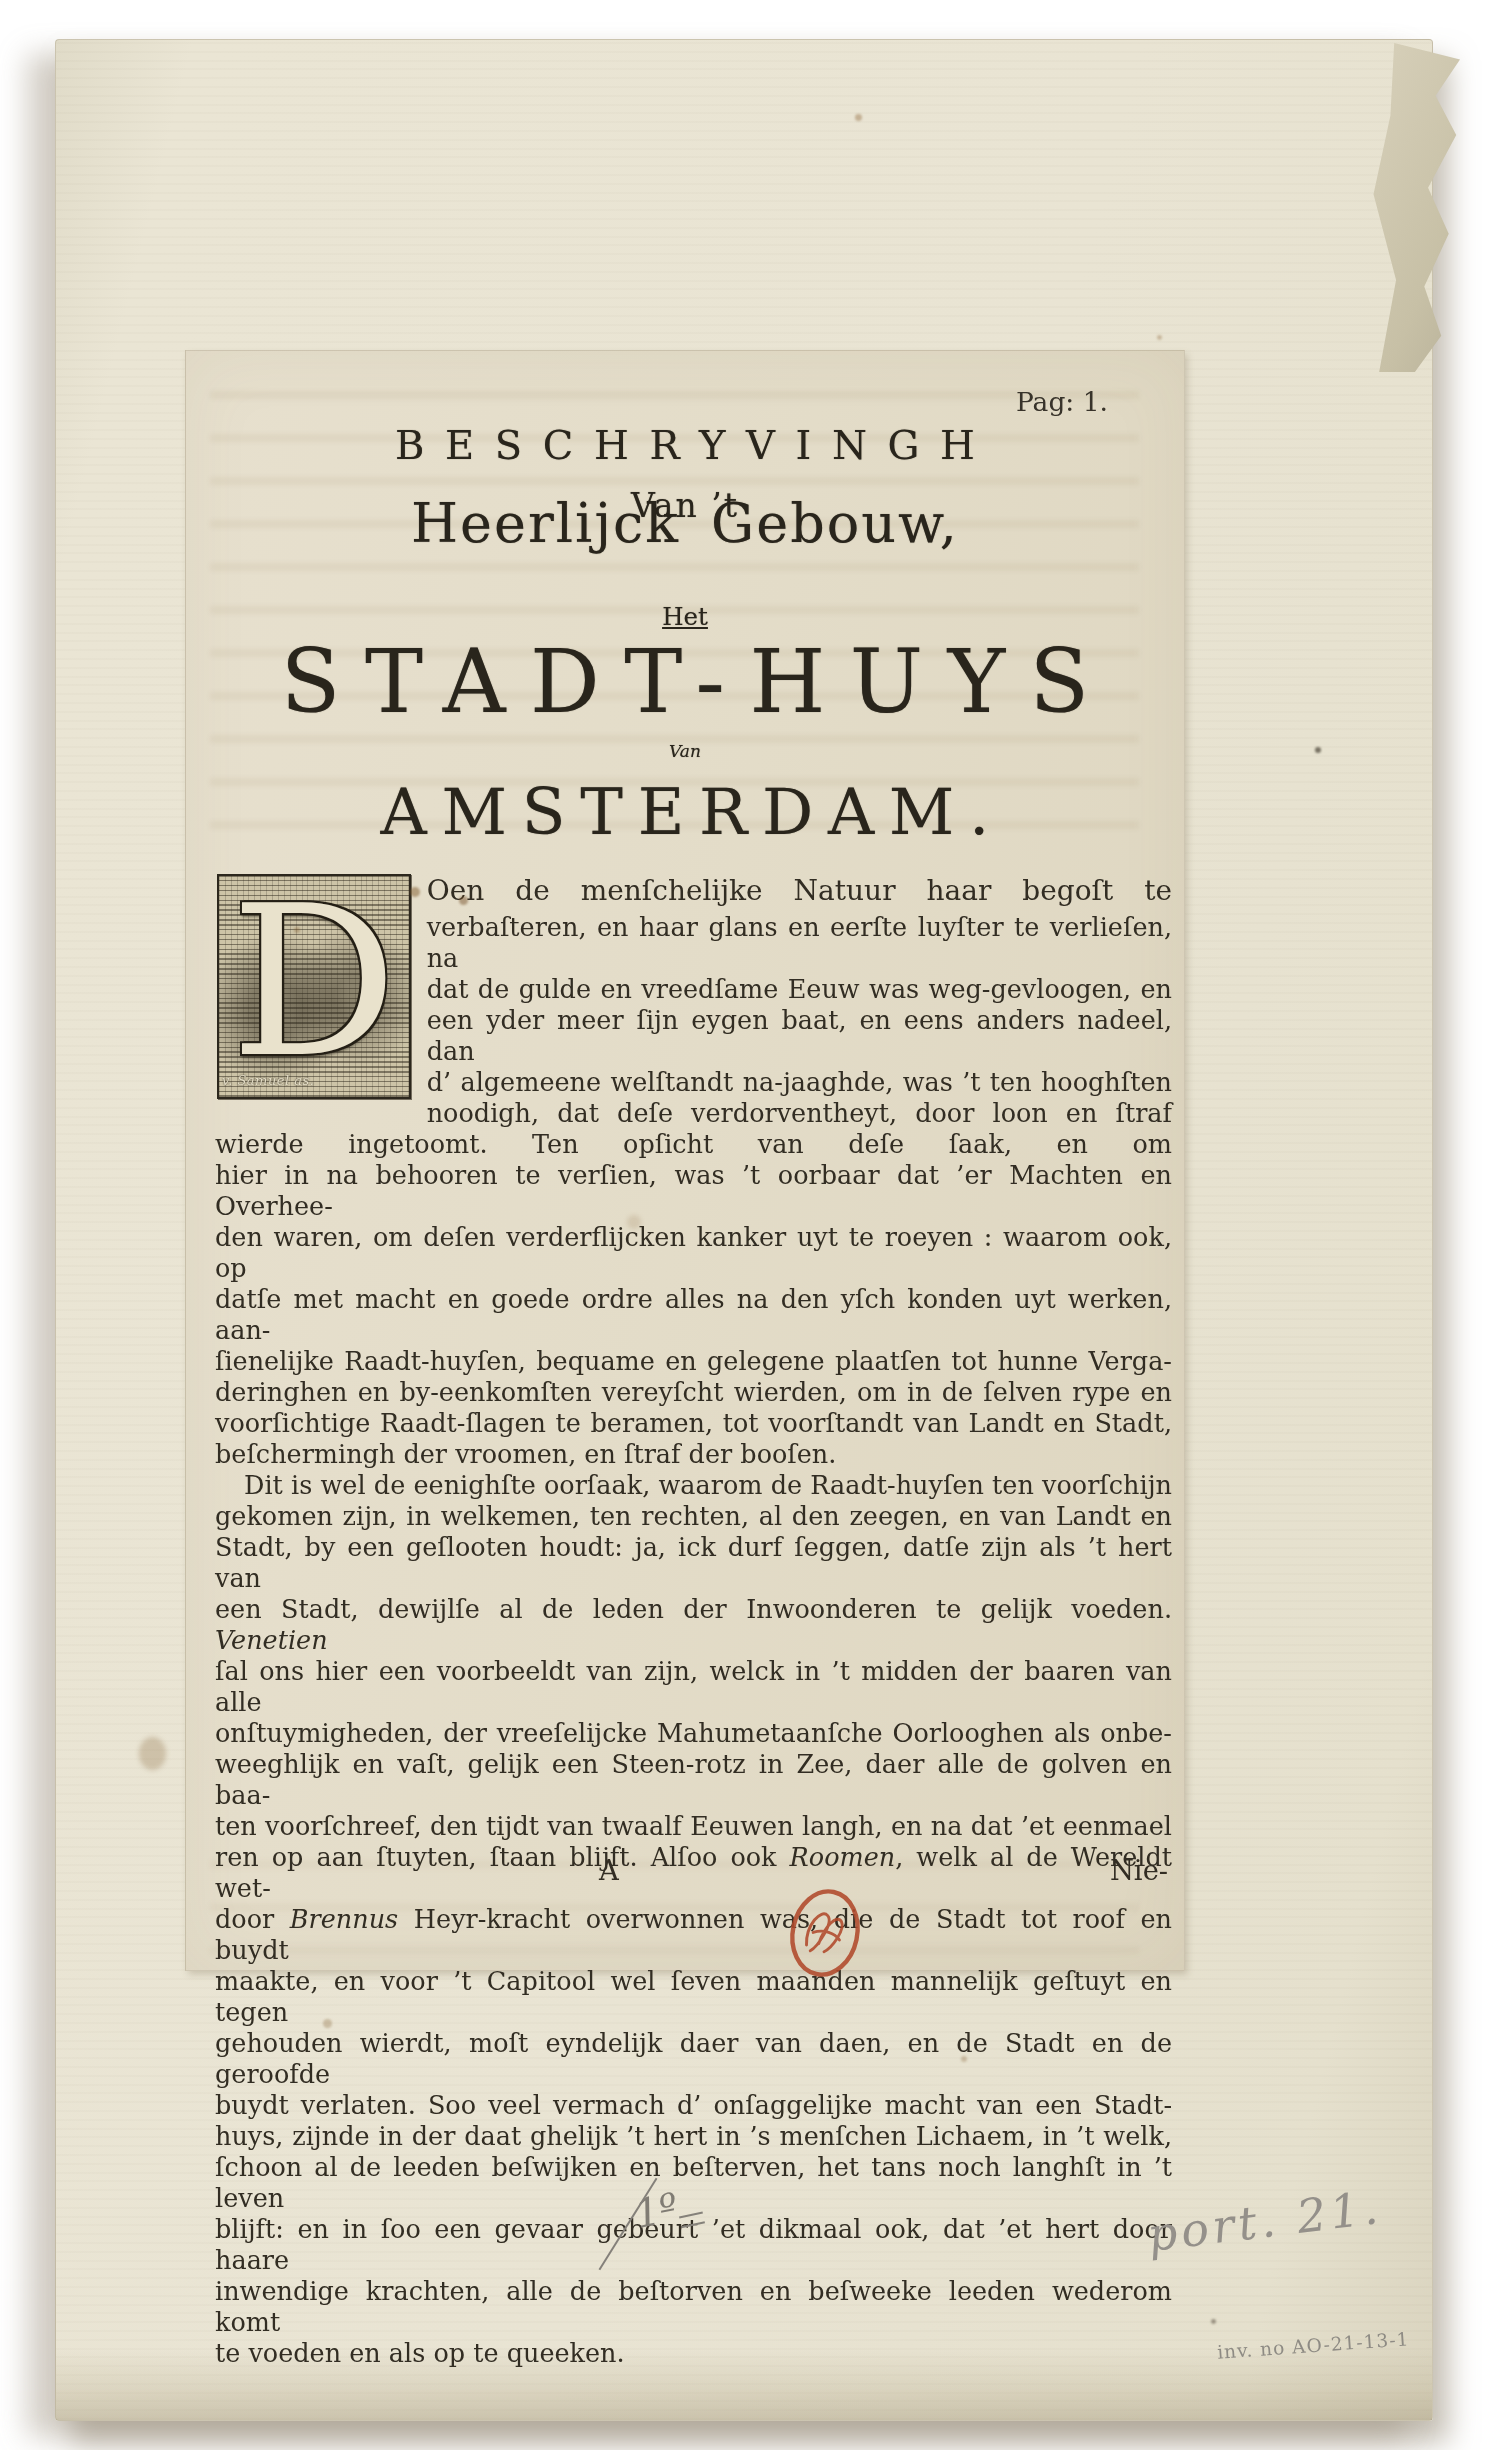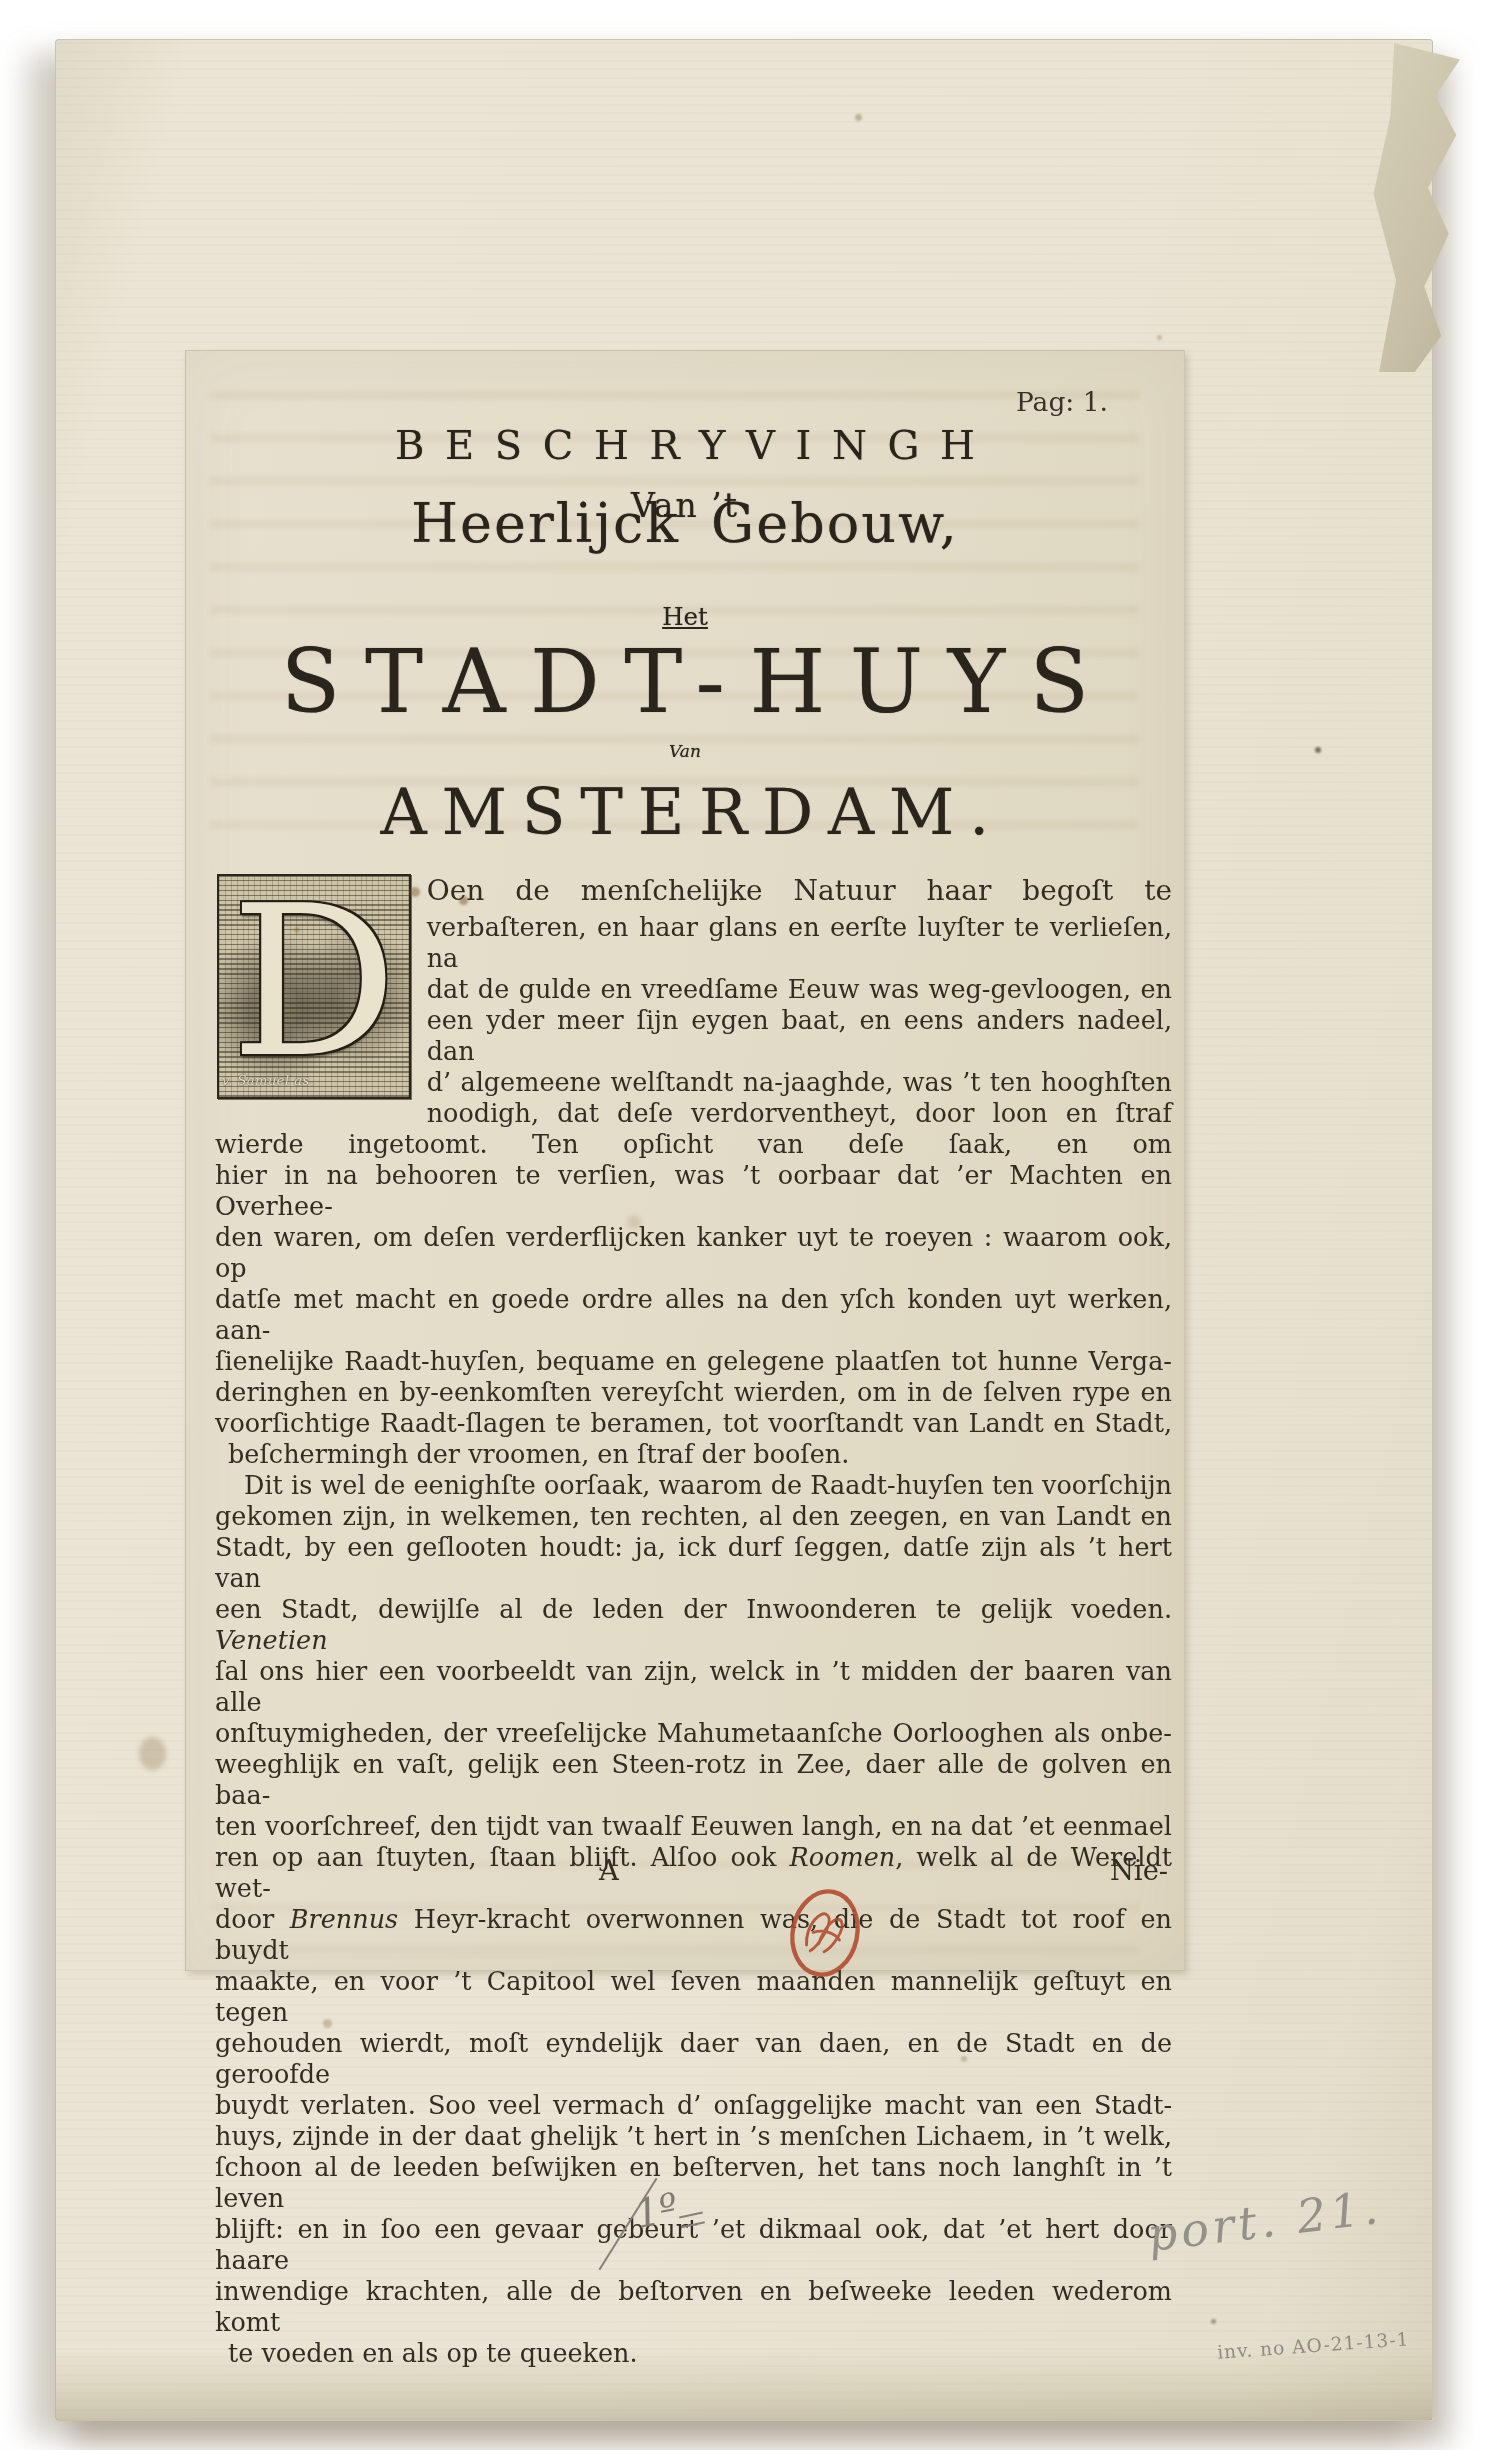--- a/index.html
+++ b/index.html
@@ -49,21 +49,21 @@
        radial-gradient(circle at 72% 55%,rgba(40,34,22,.4) 0 12%,transparent 38%),
        #cdc4a7;
      border:2.5px solid #2c271d;box-shadow:1px 1px 0 rgba(40,34,22,.6);}
   .cap-letter{position:absolute;inset:-7.8px 0 0 0;display:flex;align-items:center;justify-content:center;
      font-size:208px;color:#e9e2cc;line-height:1;
      text-shadow:2px 2px 0 #241f15,-2px -2px 0 #241f15,2px -2px 0 #241f15,-2px 2px 0 #241f15,0 3.9px 2.9px rgba(36,31,21,.5);}
   .cap-sig{position:absolute;left:2.9px;bottom:1px;font-size:13px;font-style:italic;color:#e4ddc6;
      text-shadow:0 0 2px #241f15;letter-spacing:0.5px;}
   .firstline{font-size:28px;line-height:43px;text-align-last:justify;white-space:nowrap;overflow:visible;}
   .bline{text-align-last:justify;}
-  .bline.plain{text-align-last:left;margin-left:13px;}
+  .bline.plain{text-align-last:left;}
   .bline.indent{padding-left:29px;}
   .bline i{font-style:italic;}
   
   .sigrow{position:absolute;left:29px;top:1504px;width:957px;height:33px;font-size:27.4px;color:#322d23;}
   .sig-a{position:absolute;left:384px;top:0;}
   .sig-catch{position:absolute;right:3.9px;top:0;margin-left:10px;}
   
   .stamp{position:absolute;left:600px;top:1535px;width:78px;height:94px;transform:rotate(12deg);opacity:.88;}
   
   .pencil{position:absolute;color:#94908a;}

